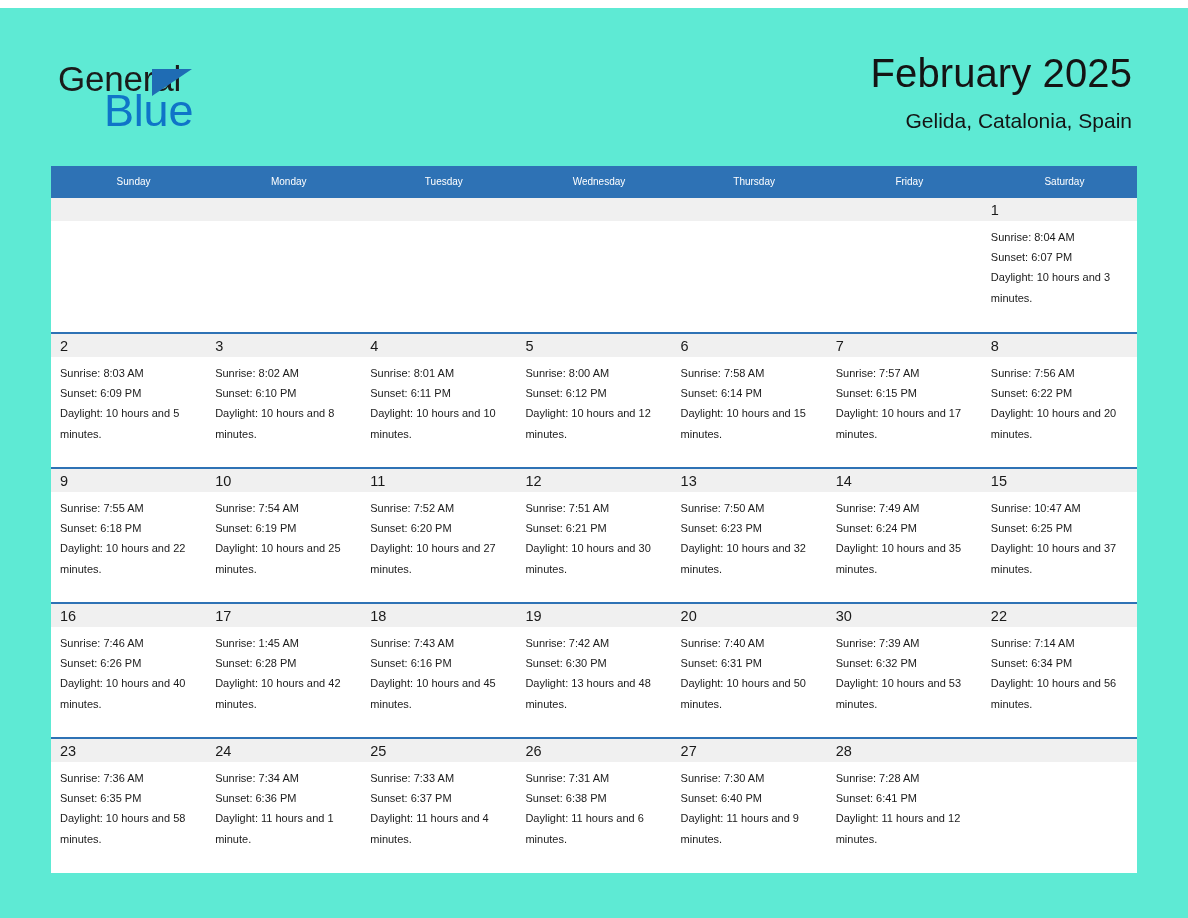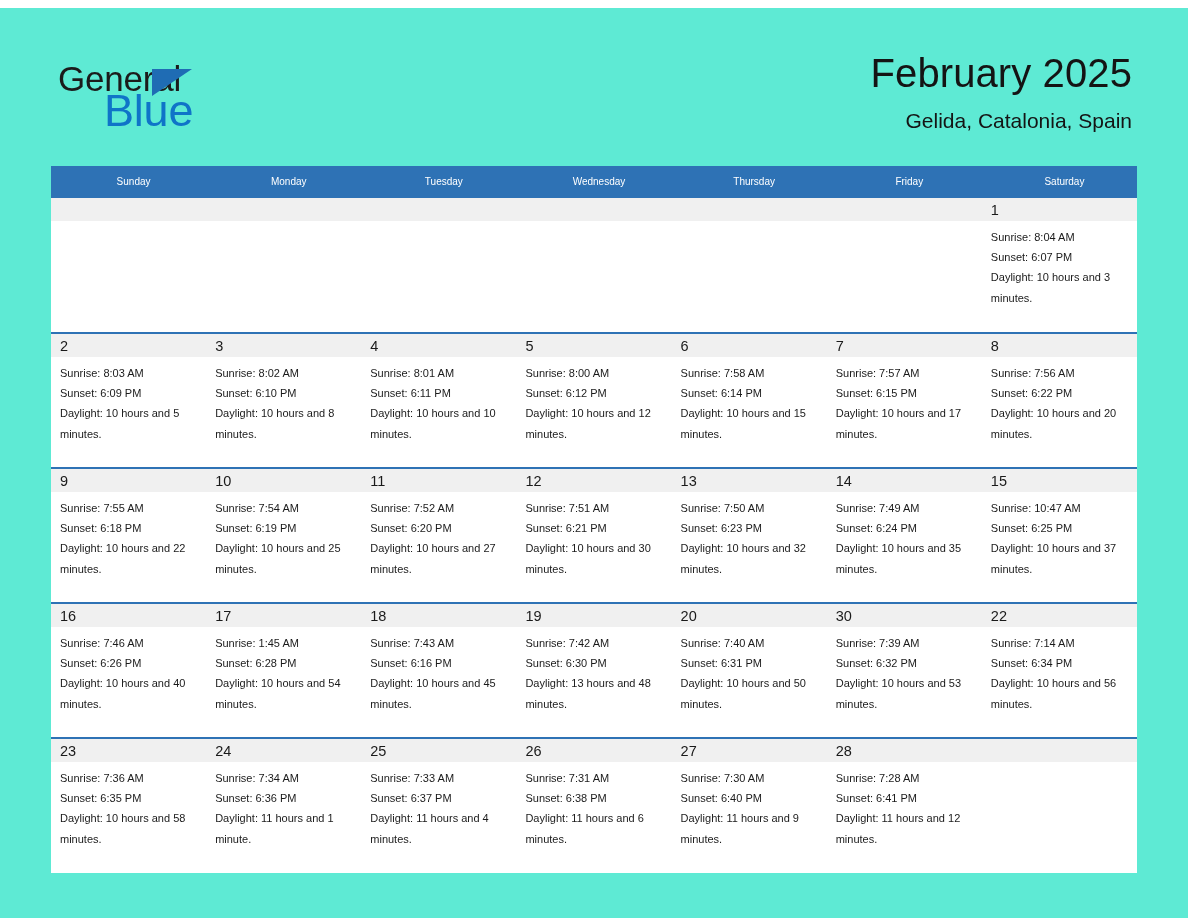--- a/index.html
+++ b/index.html
@@ -354,21 +354,21 @@
               <div>Sunrise: 7:46 AM</div>
               <div>Sunset: 6:26 PM</div>
               <div class="daylight">Daylight: 10 hours and 40 minutes.</div>
             </div>
           </td>
           <td>
             <div class="daynum">17</div>
             <div class="cellbody">
               <div>Sunrise: 1:45 AM</div>
               <div>Sunset: 6:28 PM</div>
-              <div class="daylight">Daylight: 10 hours and 54 minutes.</div>
+              <div class="daylight">Daylight: 10 hours and 42 minutes.</div>
             </div>
           </td>
           <td>
             <div class="daynum">18</div>
             <div class="cellbody">
               <div>Sunrise: 7:43 AM</div>
               <div>Sunset: 6:16 PM</div>
               <div class="daylight">Daylight: 10 hours and 45 minutes.</div>
             </div>
           </td>

